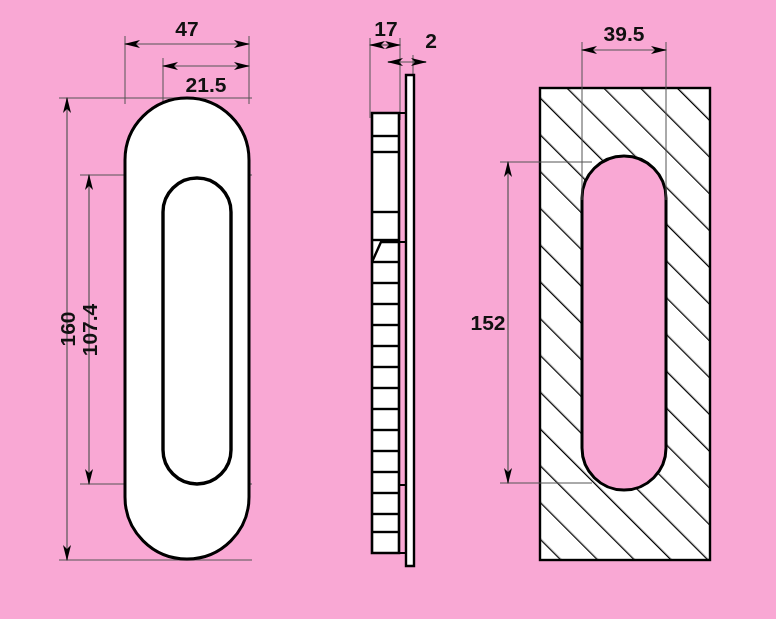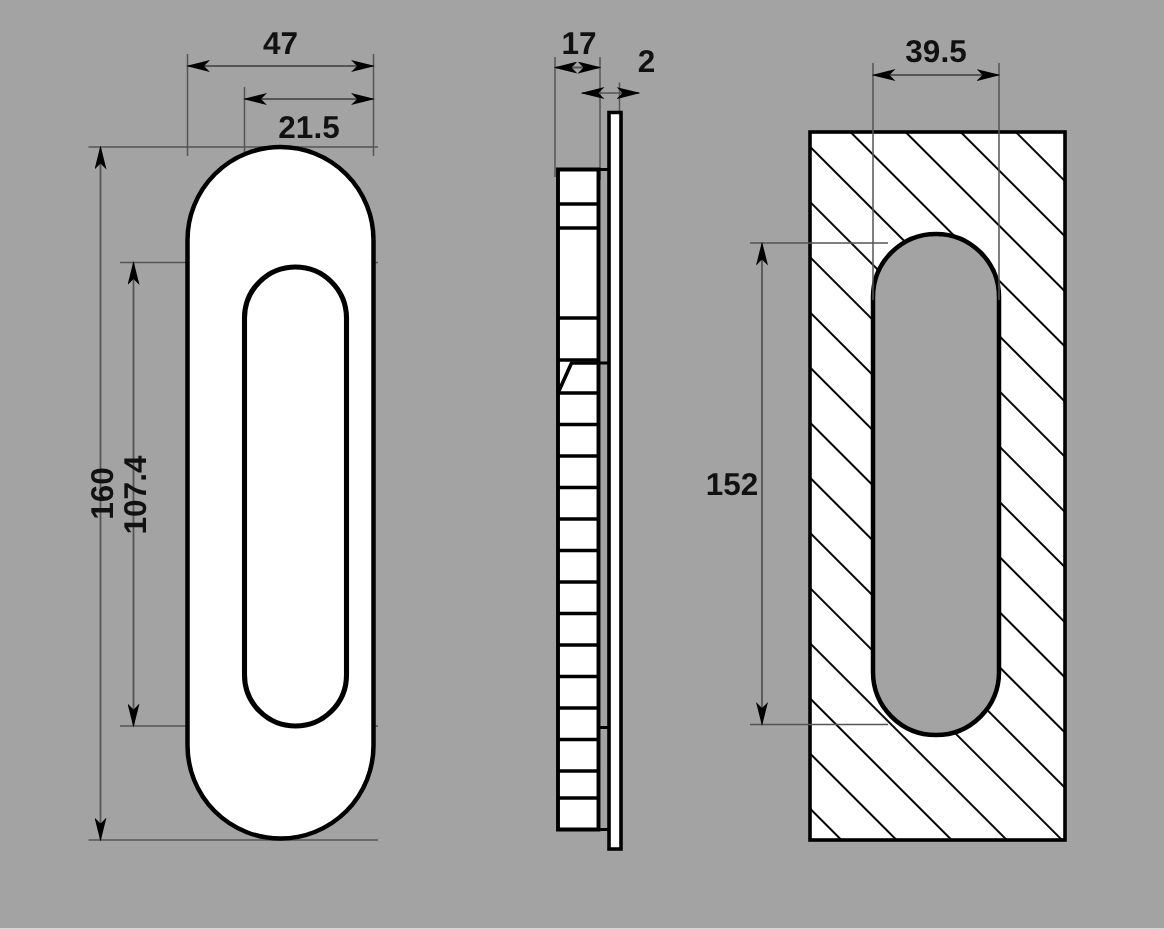--- a/index.html
+++ b/index.html
@@ -1,21 +1,21 @@
 <!DOCTYPE html>
 <html><head>
 <meta charset="utf-8">
 <style>
   html,body{margin:0;padding:0;background:#ffffff;}
   body{
     width:776px;height:619px;overflow:hidden;
     font-family:"Liberation Sans", sans-serif;
     color:#000;
   }
-  #drawing{position:relative;width:776px;height:619px;background:#a3a3a3;}
+  #drawing{position:relative;width:776px;height:619px;background:#f9a8d4;}
   svg{display:block;}
   .dimtext{
     font-family:"Liberation Sans", sans-serif;
     font-size:21px;font-weight:bold;fill:#111;
   }
 </style>
 </head>
 <body>
 
 <div id="drawing">

